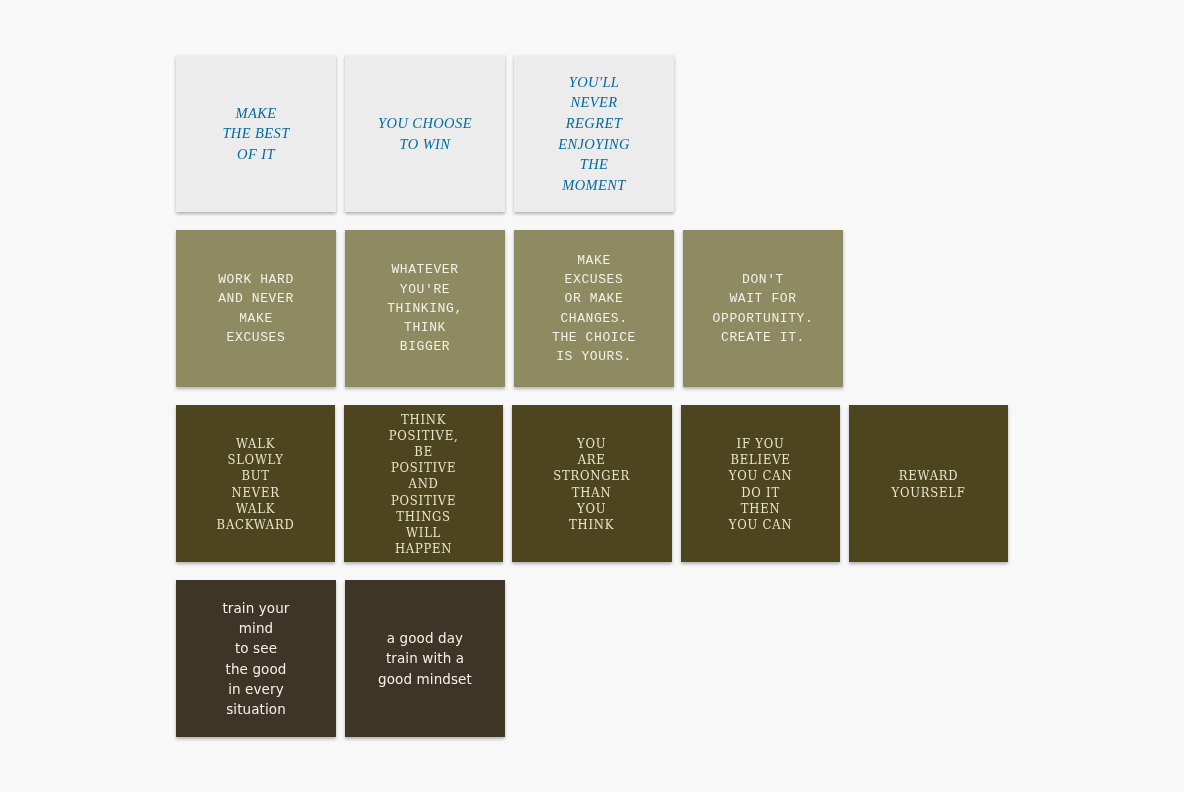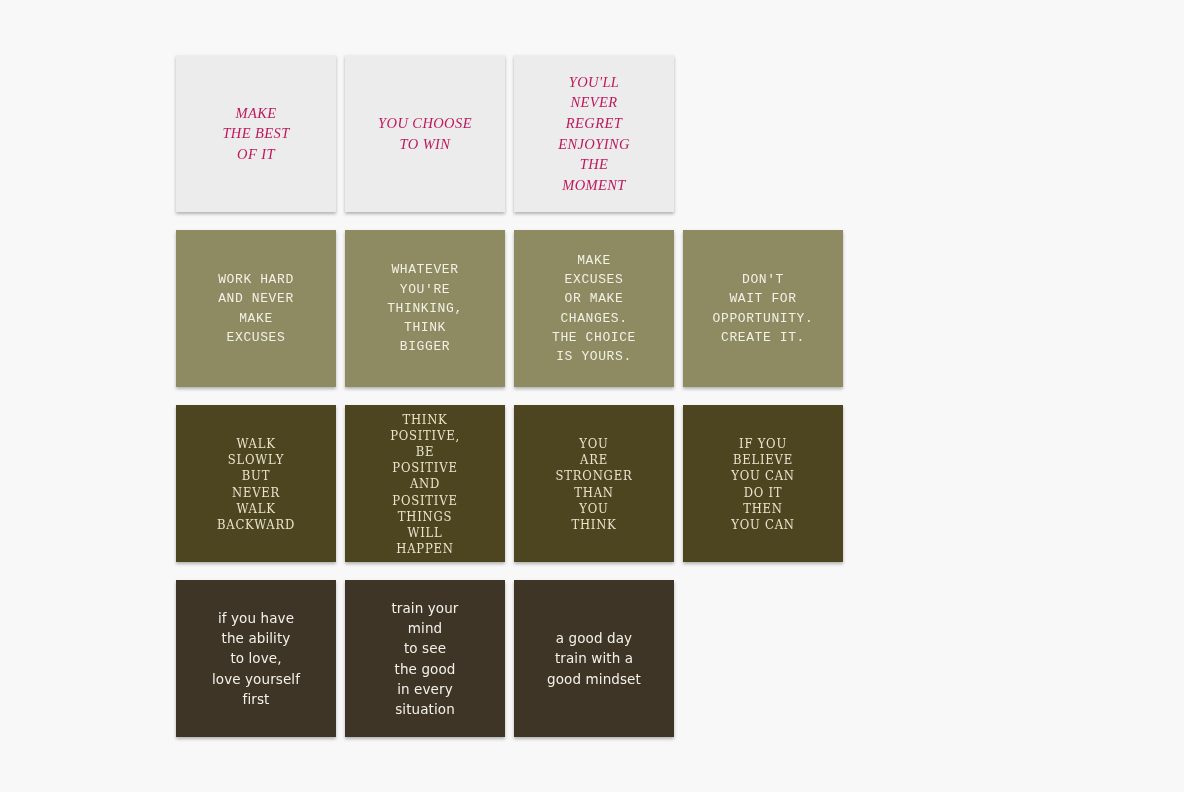--- a/index.html
+++ b/index.html
@@ -48,21 +48,21 @@
   }
 
   
   .row-light .poster-card {
     background: #ececec;
     height: 157px;
   }
   .row-light .quote {
     font-family: "Liberation Serif", "DejaVu Serif", serif;
     font-style: italic;
-    color: #be185d;
+    color: #0369a1;
     font-size: 14.5px;
     line-height: 1.42;
     letter-spacing: 0.4px;
   }
 
   
   .row-olive .poster-card {
     background: #8e8b63;
     height: 157px;
   }
@@ -185,30 +185,27 @@
 THINK</span>
     </div>
     <div class="poster-card">
       <span class="quote">IF YOU
 BELIEVE
 YOU CAN
 DO IT
 THEN
 YOU CAN</span>
     </div>
+    <div class="poster-card">
+      <span class="quote">REWARD
+YOURSELF</span>
+    </div>
   </div>
 
   <div class="poster-row row-brown">
-    <div class="poster-card">
-      <span class="quote">if you have
-the ability
-to love,
-love yourself
-first</span>
-    </div>
     <div class="poster-card">
       <span class="quote">train your
 mind
 to see
 the good
 in every
 situation</span>
     </div>
     <div class="poster-card">
       <span class="quote">a good day

